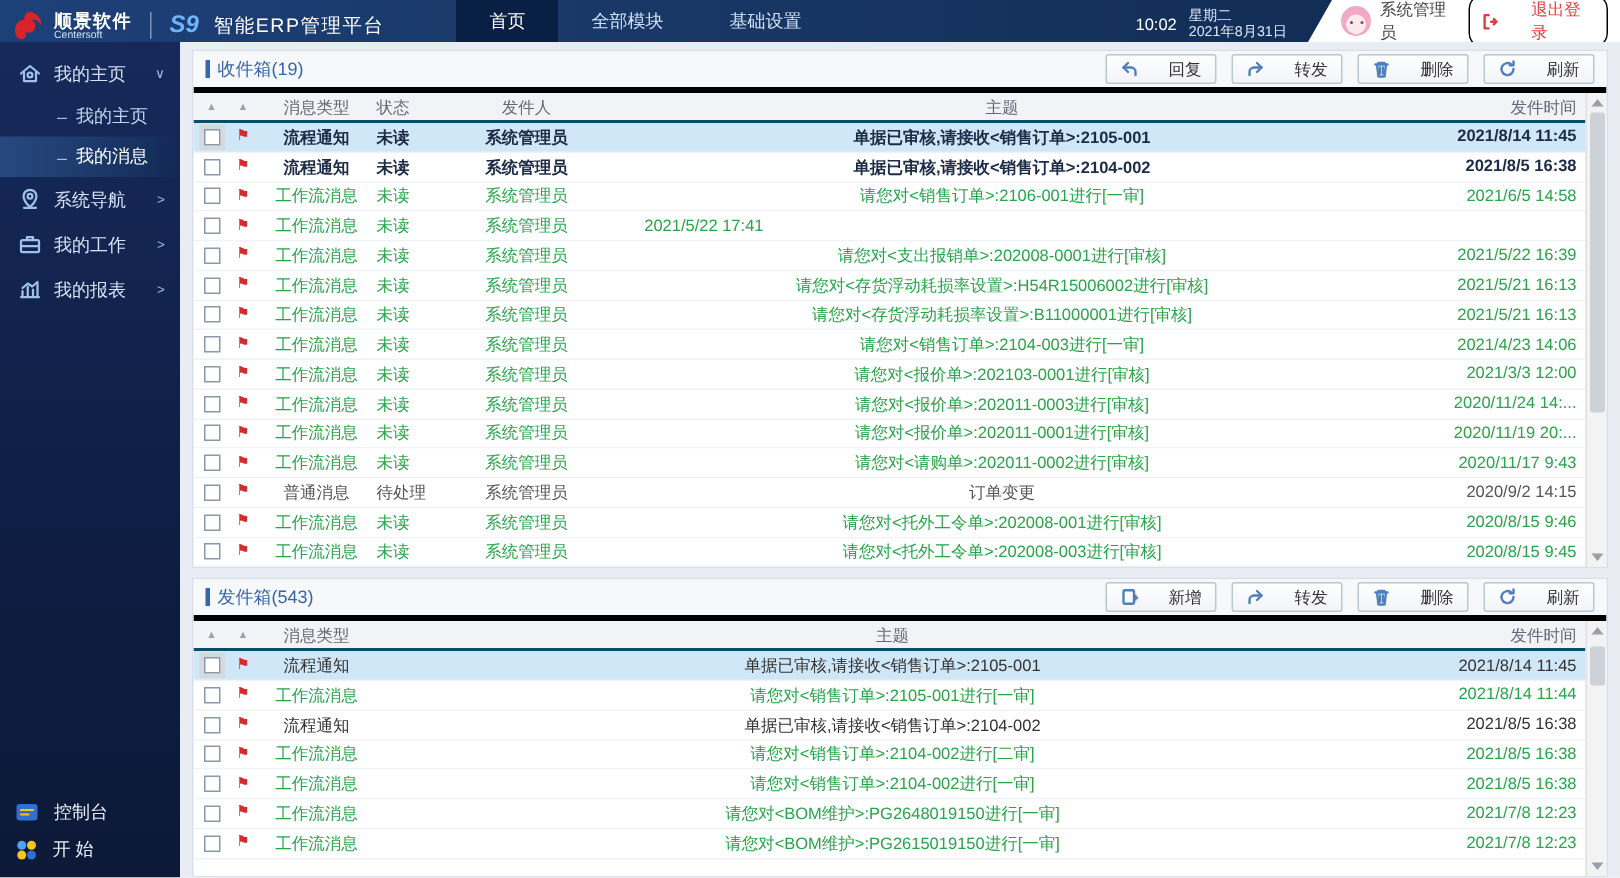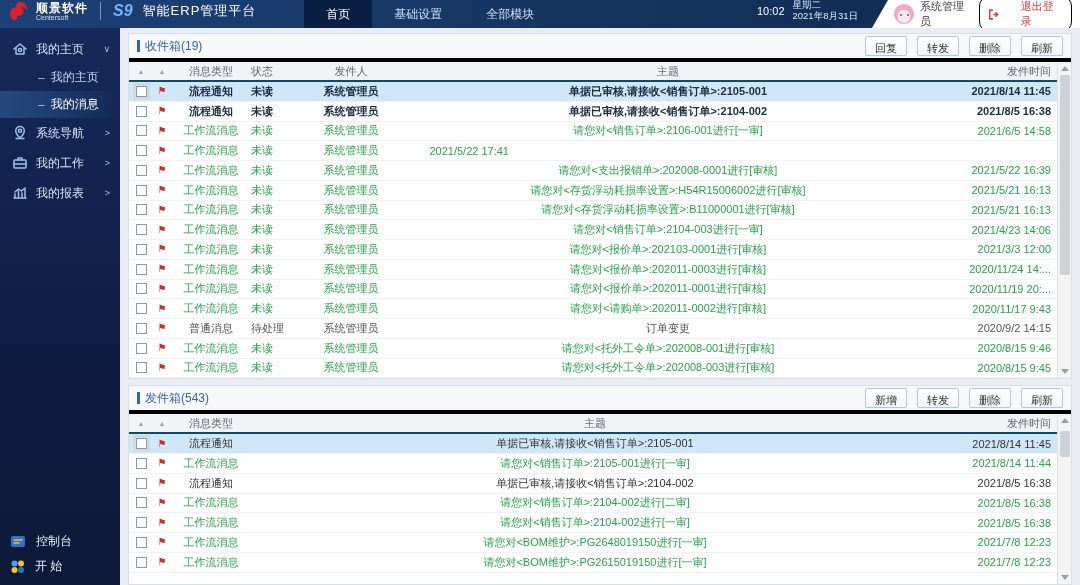--- a/index.html
+++ b/index.html
@@ -1,20 +1,20 @@
 <!DOCTYPE html>
 <html><head>
 <meta charset="utf-8">
 <style>
   * { margin:0; padding:0; box-sizing:border-box; }
   html,body { width:1080px; height:585px; overflow:hidden;
     font-family:"Liberation Sans","DejaVu Sans",sans-serif; background:#e9edf3; }
 
   
-  .topbar { position:relative; height:28px; display:flex; align-items:flex-start;
+  .topbar { position:relative; height:28px; display:flex; align-items:flex-end;
     background:linear-gradient(90deg,#1d4078 0%,#16345f 55%,#0f2950 100%); color:#fff; }
   .logo-wrap { display:flex; align-items:center; gap:6px; padding-left:8px; }
   .brand-col { display:flex; flex-direction:column; line-height:1; }
   .brand-cn { font-size:12px; font-weight:bold; letter-spacing:1px; }
   .brand-en { font-size:7px; color:#cfe0f5; }
   .logo-divider { width:1px; height:18px; background:rgba(255,255,255,.45); margin:0 6px; }
   .s9 { font-size:16px; font-weight:bold; font-style:italic; color:#6db6ff; margin-right:4px; }
   .product { font-size:13px; letter-spacing:1px; }
   .tabs { display:flex; height:100%; margin-left:48px; }
   .tab { height:100%; display:flex; align-items:center; padding:0 22px; font-size:12px;
@@ -55,23 +55,23 @@
 
   
   .panel { background:#fff; border:1px solid #d8dfe8; display:flex; flex-direction:column; overflow:hidden; }
   .panel.inbox { flex:none; }
   .panel.outbox { flex:1; }
   .panel-head { height:28px; flex:none; display:flex; align-items:center; padding:0 8px;
     background:#f6f8fa; border-bottom:4px solid #000000; }
   .panel-title { font-size:12px; color:#3565ad; display:flex; align-items:center; gap:5px; }
   .panel-title::before { content:""; width:3px; height:12px; background:#3565ad; display:inline-block; }
   .btn-row { margin-left:auto; display:flex; gap:10px; }
-  .tb-btn { display:inline-flex; align-items:center; gap:4px; height:20px; padding:0 9px;
+  .tb-btn { display:inline-flex; align-items:center; gap:20px; height:20px; padding:0 9px;
     background:linear-gradient(#ffffff,#f1f4f8); border:1px solid #b9c6d4; border-radius:2px;
-    font-size:11px; color:#333; cursor:pointer;flex-direction:column; }
+    font-size:11px; color:#333; cursor:pointer; }
   .tb-btn svg { width:12px; height:12px; }
 
   
   .grid { position:relative; flex:1; display:flex; flex-direction:column; overflow:hidden; padding-right:14px; }
   .g-head { height:20px; flex:none; display:flex; align-items:center; background:#f1f3f6;
     border-bottom:2px solid #0c4a6e; color:#667; font-size:11px; }
   .g-body { flex:1; overflow:hidden; }
   .g-row { height:19.75px; display:flex; align-items:center; font-size:11px;
     border-bottom:1px solid #f0f2f5; background:#fff; cursor:default; }
   .g-row.selected { background:#cfe7f7; }
@@ -117,22 +117,22 @@
       <span class="brand-cn">顺景软件</span>
       <span class="brand-en">Centersoft</span>
     </div>
     <div class="logo-divider"></div>
     <span class="s9">S9</span>
     <span class="product">智能ERP管理平台</span>
   </div>
 
   <div class="tabs">
     <div class="tab active">首页</div>
+    <div class="tab">全部模块</div>
     <div class="tab">基础设置</div>
-    <div class="tab">全部模块</div>
   </div>
 
   <div class="topbar-clock">
     <span class="clock-time">10:02</span>
     <div class="clock-dates">
       <span>星期二</span>
       <span>2021年8月31日</span>
     </div>
   </div>
 

